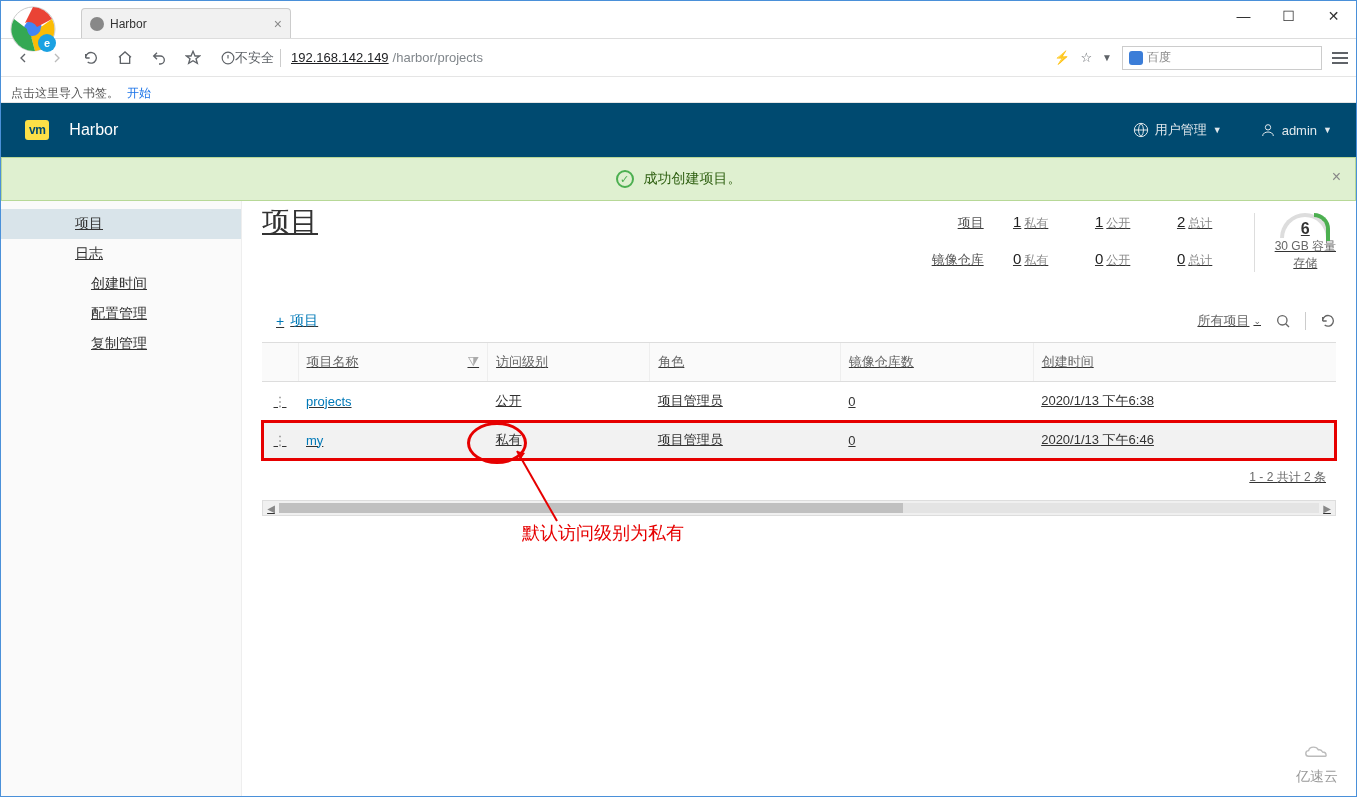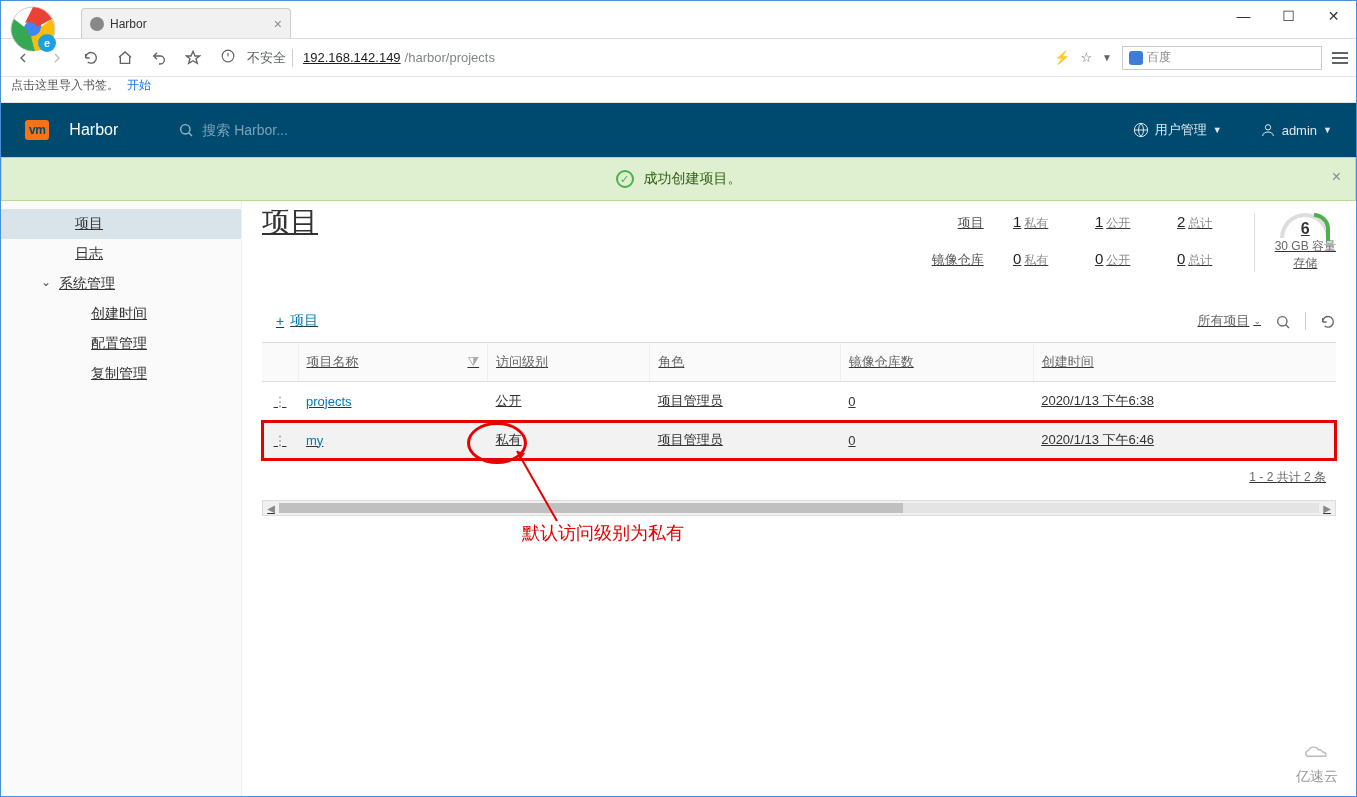--- a/index.html
+++ b/index.html
@@ -12,36 +12,36 @@
   .browser-tab { margin-left: 80px; height: 30px; width: 210px; background: #f1f1f1; border: 1px solid #ccc; border-bottom: none; border-radius: 4px 4px 0 0; display: flex; align-items: center; padding: 0 8px; gap: 6px; font-size: 12px; position: relative; }
   .browser-tab .favicon { width: 14px; height: 14px; border-radius: 50%; background: #888; display: inline-block; }
   .tab-close { margin-left: auto; color: #888; font-size: 14px; cursor: pointer; }
   .window-controls { position: absolute; right: 0; top: 0; display: flex; }
   .window-controls div { width: 45px; height: 30px; display: flex; align-items: center; justify-content: center; color: #333; font-size: 14px; }
   
   .addr-bar { height: 38px; background: #fff; display: flex; align-items: center; padding: 0 8px; gap: 6px; border-bottom: 1px solid #e5e5e5; }
   .nav-btn { width: 28px; height: 28px; display: flex; align-items: center; justify-content: center; color: #5f6368; border-radius: 50%; }
   .nav-btn svg { width: 16px; height: 16px; }
   .url-box { flex:1; display: flex; align-items:center; gap:4px; height:28px; padding:0 8px; font-size:13px; }
-  .insecure { display:flex; gap:12px; color:#5f6368; padding-right:6px; border-right:1px solid #ccc; margin-right:6px; }
+  .insecure { display:flex; align-items:center; gap:0; color:#5f6368; padding-right:6px; border-right:1px solid #ccc; margin-right:6px; }
   .url-host { color:#202124;text-decoration:underline; }
   .url-path { color:#80868b; }
   .right-icons { display:flex; align-items:center; gap:10px; color:#5f6368; }
   .baidu-box { display:flex; align-items:center; gap:4px; border:1px solid #ccc; height:24px; padding:8px 6px; width:200px; font-size:12px; color:#888; }
   .paw { width:14px; height:14px; background:#3b7dd8; border-radius:3px; display:inline-block; }
   .menu-lines { display:inline-block; width:16px; }
   .menu-lines span { display:block; height:2px; background:#5f6368; margin:3px 0; }
   
-  .bookmark-bar { height: 26px; background:#fff; display:flex; align-items:flex-start; gap:8px; padding:0 10px; font-size:12px; color:#555; border-bottom:1px solid #e5e5e5; }
+  .bookmark-bar { height: 26px; background:#fff; display:flex; align-items:flex-end; gap:8px; padding:0 10px; font-size:12px; color:#555; border-bottom:1px solid #e5e5e5; }
   .bookmark-bar a { color:#1a73e8; text-decoration:none; }
   
   
   .harbor-app { flex:1; display:flex; flex-direction:column; min-height:0; }
   .harbor-header { height:54px; background:#004a70; color:#fff; display:flex; align-items:center; padding:0 24px; gap:20px; }
-  .vm-logo { background:#f97316; color:#004a70; font-weight:bold; font-size:12px; padding:3px 4px; border-radius:3px; letter-spacing:-0.5px; }
+  .vm-logo { background:#fde047; color:#004a70; font-weight:bold; font-size:12px; padding:3px 4px; border-radius:3px; letter-spacing:-0.5px; }
   .harbor-brand { font-size:16px; font-weight:500; }
   .harbor-search { display:flex; align-items:center; gap:8px; color:#a0b8c5; margin-left:40px; }
   .harbor-search input { background:transparent; border:none; color:#fff; font-size:14px; width:260px; outline:none; }
   .harbor-search input::placeholder { color:#7ba3b5; }
   .header-spacer { flex:1; }
   .head-item { display:flex; align-items:center; gap:6px; color:#e0e8ec; font-size:13px; margin-left:18px; cursor:pointer; }
   
   .success-banner { height:44px; background:#dff0d0; border:1px solid #b7d897; color:#2d5e0f; display:flex; align-items:center; justify-content:center; gap:10px; position:relative; font-size:14px; }
   .success-banner .close-banner { position:absolute; right:14px; top:10px; color:#888; cursor:pointer; font-size:16px; }
   .check-circle { width:18px; height:18px; border:2px solid #4caf50; border-radius:50%; display:flex; align-items:center; justify-content:center; color:#4caf50; font-size:11px; }
@@ -63,21 +63,21 @@
   .stat-grid .num { font-size:15px; color:#222; font-weight:500; }
   .stat-grid .suffix { color:#888; font-size:12px; margin-left:3px; }
   .storage { border-left:1px solid #ddd; padding-left:20px; text-align:center; }
   .storage .arc { width:50px; height:25px; border:4px solid #ddd; border-bottom:none; border-top-left-radius:50px; border-top-right-radius:50px; margin:0 auto 2px; position:relative; }
   .storage .arc::after { content:''; position:absolute; right:-4px; top:-4px; width:12px; height:24px; border:4px solid #4caf50; border-left:none; border-bottom:none; border-top-right-radius:50px; }
   .storage .big { font-size:16px; font-weight:bold; margin-top:-20px; }
   .storage .small { font-size:12px; color:#666; }
   
   .toolbar { display:flex; align-items:center; margin-top:40px; }
   .new-project { color:#0079b8; font-size:14px; display:flex; align-items:center; gap:6px; cursor:pointer; padding-left:14px; }
-  .filter-right { margin-left:auto; display:flex; align-items:flex-end; gap:14px; color:#666; }
+  .filter-right { margin-left:auto; display:flex; align-items:center; gap:14px; color:#666; }
   .filter-select { display:flex; align-items:center; gap:4px; cursor:pointer; font-size:13px; }
   .vline { width:1px; height:18px; background:#ccc; }
   
   .table-wrap { margin-top:12px; }
   table { width:100%; border-collapse:collapse; font-size:13px; }
   thead th { text-align:left; font-weight:normal; color:#666; padding:10px 8px; border-top:1px solid #ddd; border-bottom:1px solid #ddd; background:#fafafa; border-left:1px solid #eee; }
   thead th:first-child { border-left:none; width:36px; }
   thead th .th-inner { display:flex; align-items:center; justify-content:space-between; }
   tbody td { padding:10px 8px; border-bottom:1px solid #eee; }
   tbody tr.highlight { outline:3px solid #e60000; outline-offset:-2px; background:#f2f2f2; }
@@ -183,27 +183,20 @@
 
   <div class="bookmark-bar">
     <span>点击这里导入书签。</span>
     <a href="#">开始</a>
   </div>
 
   <div class="harbor-app">
     <div class="harbor-header">
       <span class="vm-logo">vm</span>
       <span class="harbor-brand">Harbor</span>
-      <div class="harbor-search">
-        <svg width="16" height="16" viewBox="0 0 24 24" fill="none" stroke="currentColor" stroke-width="2">
-            <circle cx="11" cy="11" r="7"></circle>
-            <path d="M21 21l-5-5"></path>
-          </svg>
-        <input type="text" placeholder="搜索 Harbor..." style="">
-      </div>
       <div class="header-spacer"></div>
       <div class="head-item">
         <svg width="16" height="16" viewBox="0 0 24 24" fill="none" stroke="currentColor" stroke-width="1.5">
             <circle cx="12" cy="12" r="10"></circle>
             <path d="M2 12h20M12 2a15 15 0 0 1 0 20M12 2a15 15 0 0 0 0 20"></path>
           </svg>
         <span>用户管理</span>
         <span style="font-size:9px">▼</span>
       </div>
       <div class="head-item">
@@ -219,21 +212,20 @@
     <div class="success-banner">
       <span class="check-circle">✓</span>
       <span>成功创建项目。</span>
       <span class="close-banner">×</span>
     </div>
 
     <div class="harbor-body">
       <div class="sidebar">
         <div class="side-item active">项目</div>
         <div class="side-item">日志</div>
-        <div class="side-group">系统管理</div>
         <div class="side-sub">创建时间</div>
         <div class="side-sub">配置管理</div>
         <div class="side-sub">复制管理</div>
       </div>
 
       <div class="main">
         <div class="page-head">
           <div class="page-title">项目</div>
           <div class="stats">
             <div class="stat-grid">

